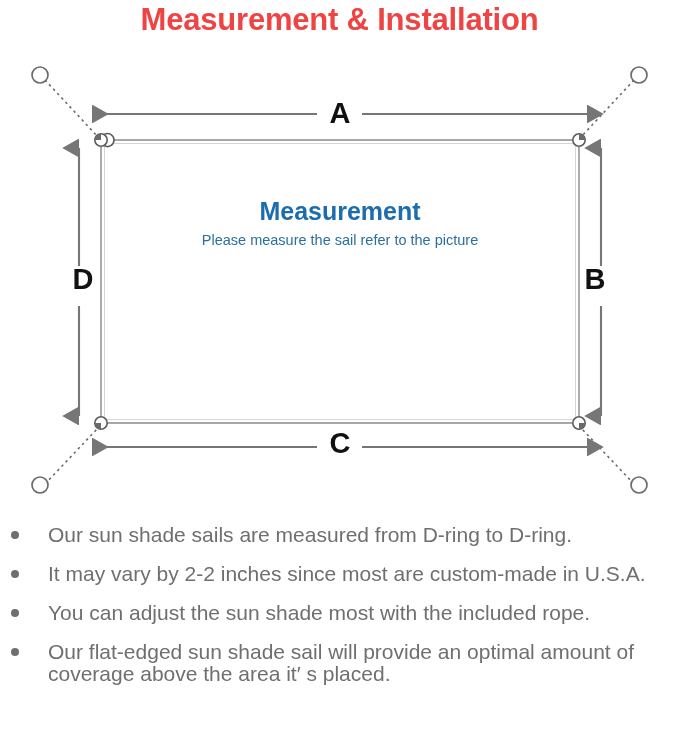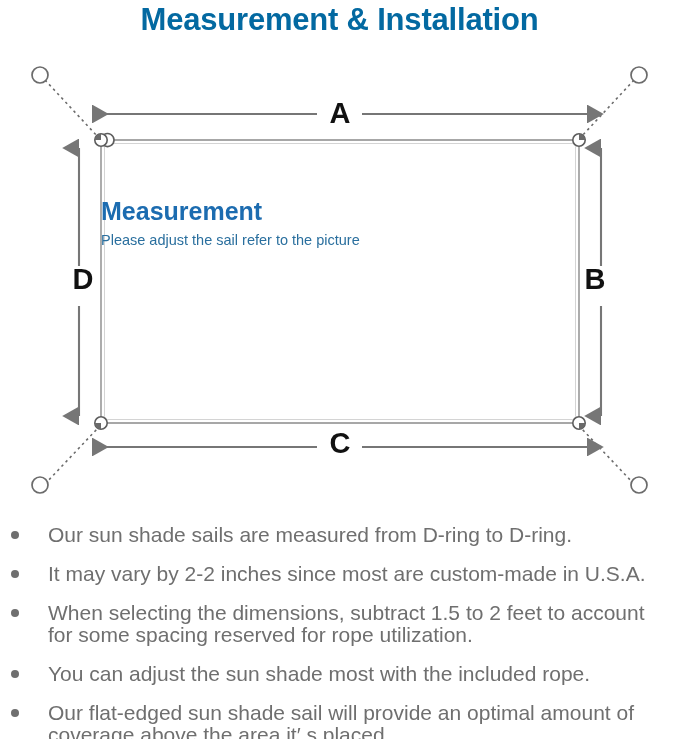--- a/index.html
+++ b/index.html
@@ -17,21 +17,21 @@
 
   
   #title {
     position: absolute;
     left: 0;
     top: 0;
     width: 679px;
     height: 44px;
     line-height: 40px;
     text-align: center;
-    color: #0369a1;
+    color: #ef4444;
     font-size: 31px;
     font-weight: bold;
     letter-spacing: -0.2px;
     font-family: "Liberation Sans", sans-serif;
     white-space: nowrap;
   }
 
   
   #diagram {
     position: absolute;
@@ -43,21 +43,21 @@
   #diagram svg {
     display: block;
   }
 
   
   #center-block {
     position: absolute;
     left: 101px;
     top: 196px;          
     width: 478px;
-    text-align: left;
+    text-align: center;
     pointer-events: none;
   }
   #measurement-heading {
     color: #1c6cb0;
     font-size: 25px;
     font-weight: bold;
     line-height: 30px;
     white-space: nowrap;
   }
   #measurement-sub {
@@ -178,42 +178,38 @@
       <line x1="79" y1="262" x2="79" y2="372" marker-end="url(#arrowD)"></line>
 
       <line x1="601" y1="222" x2="601" y2="104" marker-end="url(#arrowU)"></line>
       <line x1="601" y1="262" x2="601" y2="372" marker-end="url(#arrowD)"></line>
     </g>
   </svg>
 </div>
 
 <div id="center-block">
   <div id="measurement-heading">Measurement</div>
-  <div id="measurement-sub">Please adjust the sail refer to the picture</div>
+  <div id="measurement-sub">Please measure the sail refer to the picture</div>
 </div>
 
 <div class="dim-letter" id="dim-a">A</div>
 <div class="dim-letter" id="dim-b">B</div>
 <div class="dim-letter" id="dim-c">C</div>
 <div class="dim-letter" id="dim-d">D</div>
 
 <div id="notes">
   <div class="note-item">
     <span class="note-bullet"></span>
     <span>Our sun shade sails are measured from D-ring to D-ring.</span>
   </div>
   <div class="note-item">
     <span class="note-bullet"></span>
     <span>It may vary by 2-2 inches since most are custom-made in U.S.A.</span>
   </div>
   <div class="note-item">
     <span class="note-bullet"></span>
-    <span>When selecting the dimensions, subtract 1.5 to 2 feet to account for some spacing reserved for rope utilization.</span>
-  </div>
-  <div class="note-item">
-    <span class="note-bullet"></span>
     <span>You can adjust the sun shade most with the included rope.</span>
   </div>
   <div class="note-item">
     <span class="note-bullet"></span>
     <span>Our flat-edged sun shade sail will provide an optimal amount of coverage above the area it′ s placed.</span>
   </div>
 </div>
 
 </body></html>

